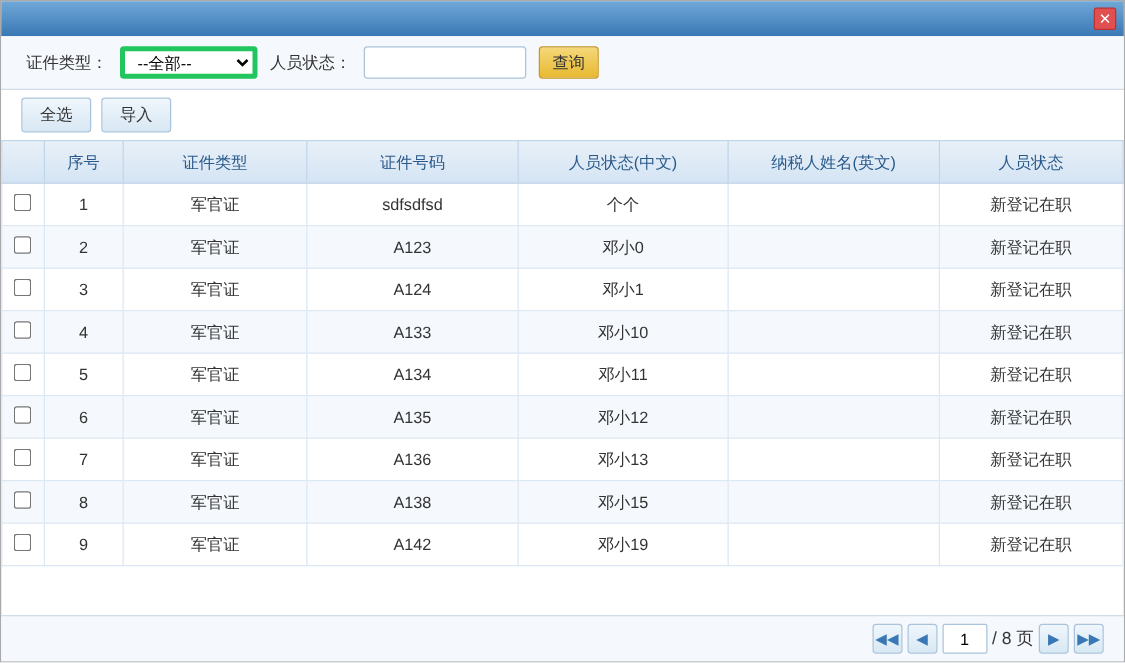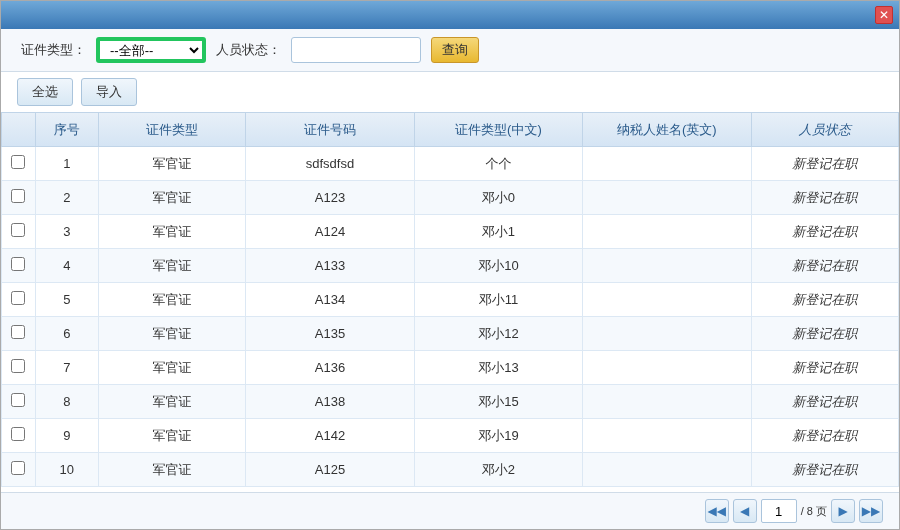--- a/index.html
+++ b/index.html
@@ -135,21 +135,21 @@
       font-size: 13px;
       color: #333;
       padding: 0 6px;
     }
     .cb-col { width: 32px; }
     .seq-col { width: 60px; }
     .type-col { width: 140px; margin-top: 16px; }
     .id-col { width: 160px; }
     .name-cn-col { width: 160px; }
     .name-en-col { width: 160px; }
-    .status-col { width: 140px; font-style: italic; }
+    .status-col { width: 140px; }
     input[type=checkbox] {
       width: 14px;
       height: 14px;
       cursor: pointer;
     }
     .pagination {
       display: flex;
       align-items: center;
       justify-content: flex-end;
       padding: 6px 16px;
@@ -173,21 +173,21 @@
     }
     .page-input {
       width: 36px;
       height: 24px;
       border: 1px solid #aac4dc;
       text-align: center;
       font-size: 13px;
       border-radius: 2px;
     }
     .page-info {
-      font-size: 11px;
+      font-size: 14px;
       color: #333;
     }
   </style>
 </head>
 <body>
 
 <div class="window">
 
   <div class="title-bar">
     <div class="title-bar-close">✕</div>
@@ -213,21 +213,21 @@
   </div>
 
   <div class="table-wrap">
     <table>
       <thead>
         <tr>
           <th class="cb-col"></th>
           <th class="seq-col">序号</th>
           <th class="type-col">证件类型</th>
           <th class="id-col">证件号码</th>
-          <th class="name-cn-col">证件类型(中文)</th>
+          <th class="name-cn-col">人员状态(中文)</th>
           <th class="name-en-col">纳税人姓名(英文)</th>
           <th class="status-col">人员状态</th>
         </tr>
       </thead>
       <tbody id="table-body">
       <tr>
       <td class="cb-col"><input type="checkbox" style=""></td>
       <td class="seq-col">1</td>
       <td class="type-col">军官证</td>
       <td class="id-col">sdfsdfsd</td>
@@ -297,29 +297,20 @@
       <td class="name-cn-col">邓小15</td>
       <td class="name-en-col"></td>
       <td class="status-col">新登记在职</td>
     </tr>
           <tr>
       <td class="cb-col"><input type="checkbox" style=""></td>
       <td class="seq-col">9</td>
       <td class="type-col">军官证</td>
       <td class="id-col">A142</td>
       <td class="name-cn-col">邓小19</td>
-      <td class="name-en-col"></td>
-      <td class="status-col">新登记在职</td>
-    </tr>
-          <tr>
-      <td class="cb-col"><input type="checkbox" style=""></td>
-      <td class="seq-col">10</td>
-      <td class="type-col">军官证</td>
-      <td class="id-col">A125</td>
-      <td class="name-cn-col">邓小2</td>
       <td class="name-en-col"></td>
       <td class="status-col">新登记在职</td>
     </tr>
         </tbody>
     </table>
   </div>
 
   <div class="pagination">
     <button class="page-btn">◀◀</button>
     <button class="page-btn">◀</button>

